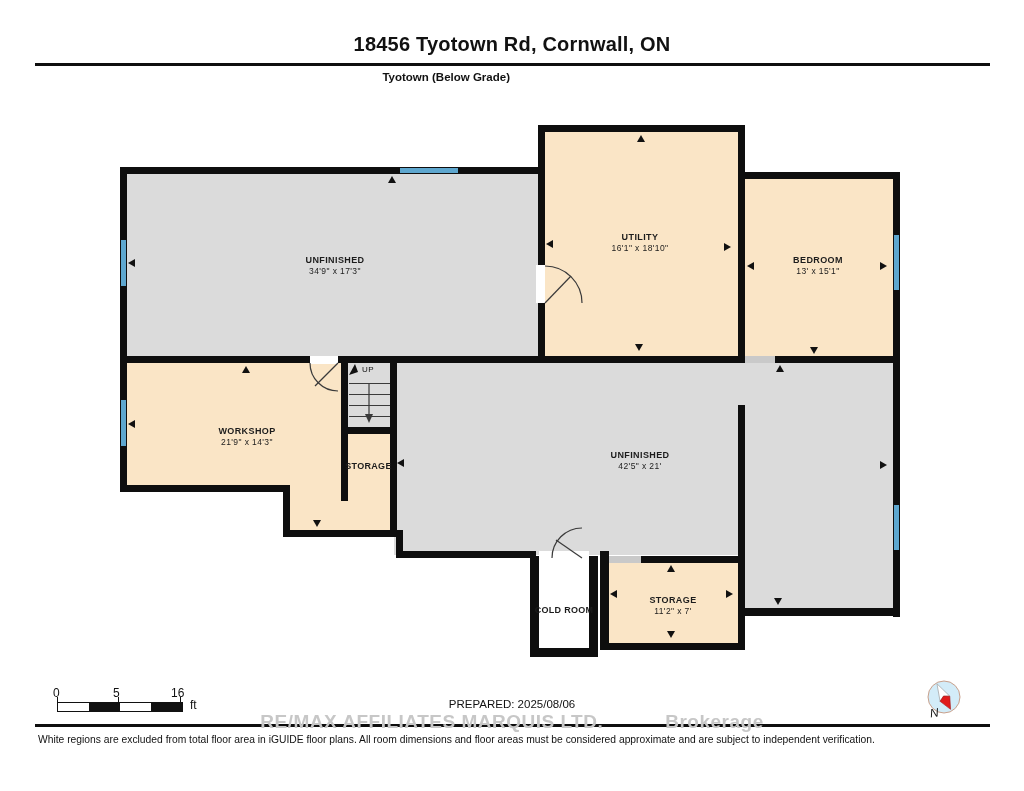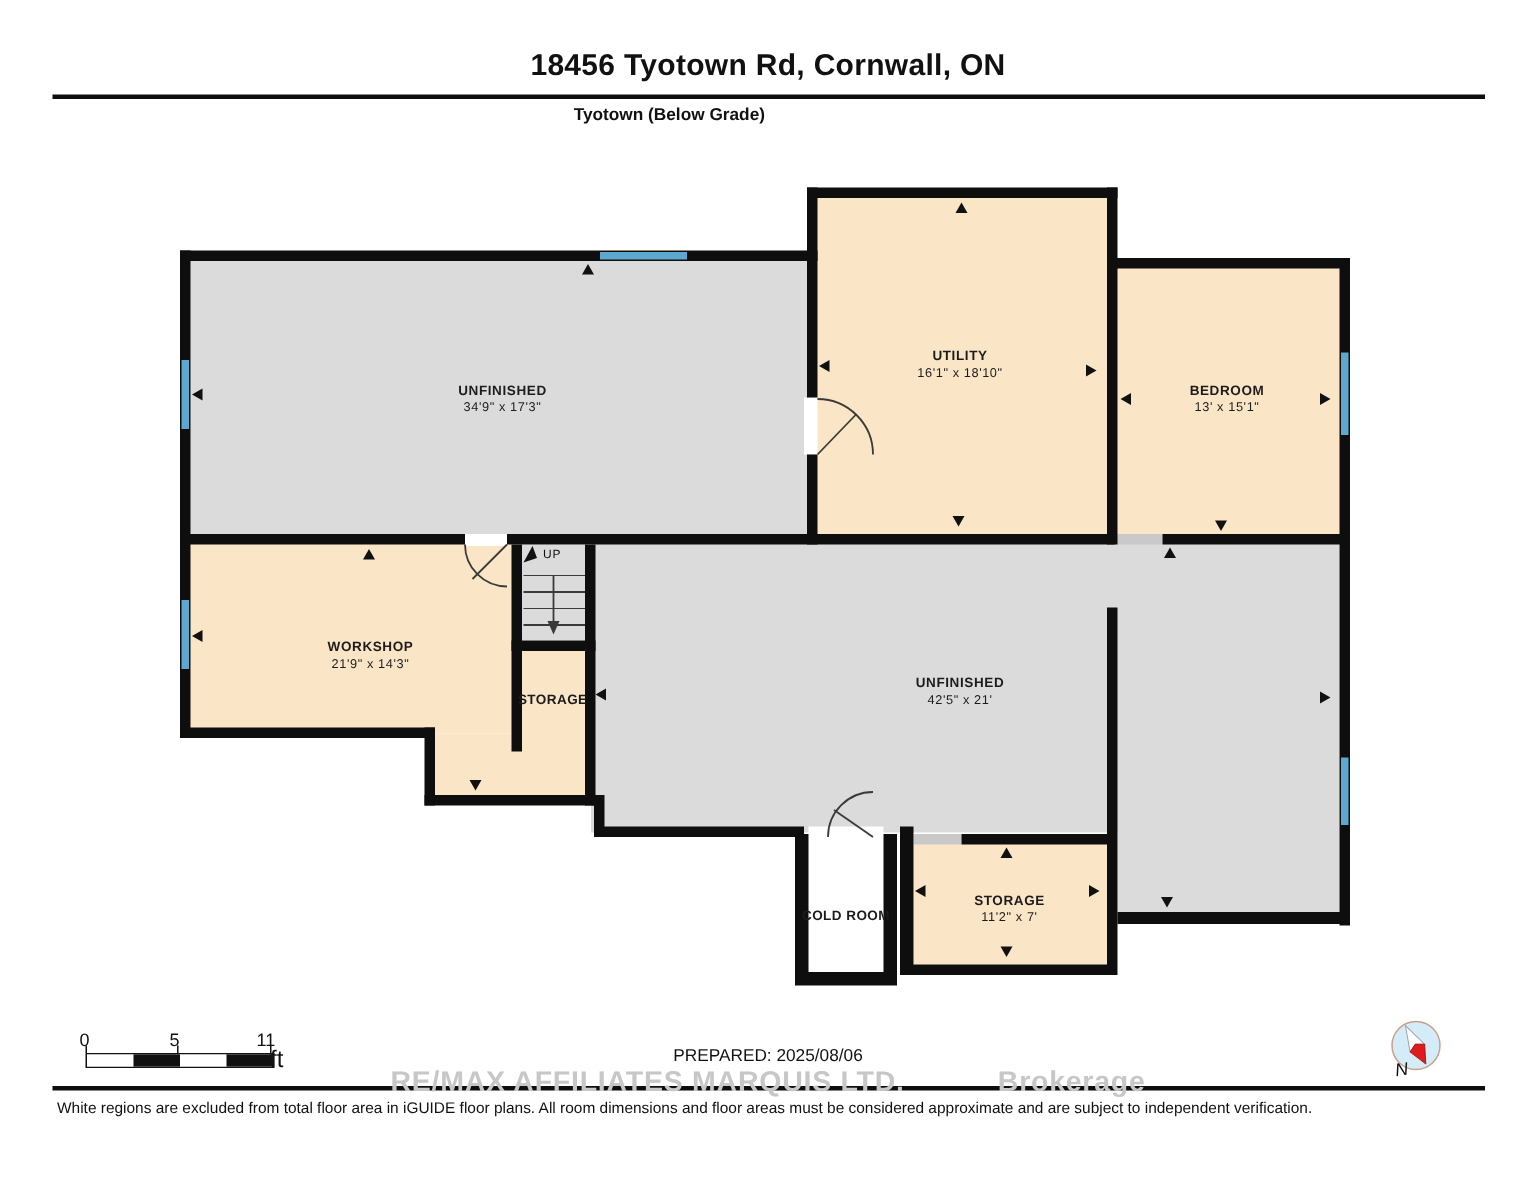--- a/index.html
+++ b/index.html
@@ -30,21 +30,21 @@
   .uplabel{position:absolute;font-size:8px;letter-spacing:.5px;color:#111;}
   .arr{position:absolute;width:0;height:0;}
   .arr.up{border-left:4px solid transparent;border-right:4px solid transparent;border-bottom:7px solid #111;}
   .arr.down{border-left:4px solid transparent;border-right:4px solid transparent;border-top:7px solid #111;}
   .arr.left{border-top:4px solid transparent;border-bottom:4px solid transparent;border-right:7px solid #111;}
   .arr.right{border-top:4px solid transparent;border-bottom:4px solid transparent;border-left:7px solid #111;}
   .scale-num{position:absolute;font-size:12px;}
   .scale-bar{position:absolute;left:57px;top:702px;width:124px;height:8px;border:1px solid #111;display:flex;}
   .scale-bar span{display:block;height:100%;width:31px;}
   .tick{position:absolute;width:1px;height:5px;background:#111;}
-  .ft-label{position:absolute;left:180px;top:698px;font-size:16px;}
+  .ft-label{position:absolute;left:190px;top:698px;font-size:12px;}
   .prepared{left:0;top:698px;width:1024px;text-align:center;font-size:11.5px;}
   .watermark{left:0;top:711px;width:1024px;display:flex;justify-content:center;gap:62px;
              font-size:19px;font-weight:bold;color:var(--watermark-gray);letter-spacing:.5px;z-index:5;white-space:pre;}
   .frule{left:35px;top:724px;width:955px;height:3px;background:#0e0e0e;z-index:1;}
   .disclaimer{left:38px;top:734px;width:965px;font-size:10.3px;color:#111;z-index:6;}
   .compass-n{position:absolute;left:930px;top:706px;font-size:12px;font-style:italic;transform:rotate(-8deg);}
   svg.overlay{position:absolute;left:0;top:0;z-index:4;pointer-events:none;}
 </style>
 </head>
 <body>
@@ -176,21 +176,21 @@
     <div class="arr left" style="left:397px;top:459px;"></div>
     <div class="arr left" style="left:610px;top:590px;"></div>
     <div class="arr right" style="left:724px;top:243px;"></div>
     <div class="arr right" style="left:880px;top:262px;"></div>
     <div class="arr right" style="left:880px;top:461px;"></div>
     <div class="arr right" style="left:726px;top:590px;"></div>
   </div>
 
   <div class="scale-num" style="left:53px;top:686px;">0</div>
   <div class="scale-num" style="left:113px;top:686px;">5</div>
-  <div class="scale-num" style="left:171px;top:686px;">11</div>
+  <div class="scale-num" style="left:171px;top:686px;">16</div>
   <div class="tick" style="left:57px;top:697px;"></div>
   <div class="tick" style="left:118px;top:697px;"></div>
   <div class="tick" style="left:180px;top:697px;"></div>
   <div class="scale-bar">
     <span style="background:#fff"></span>
       <span style="background:#111"></span>
       <span style="background:#fff"></span>
       <span style="background:#111"></span>
   </div>
   <div class="ft-label">ft</div>

